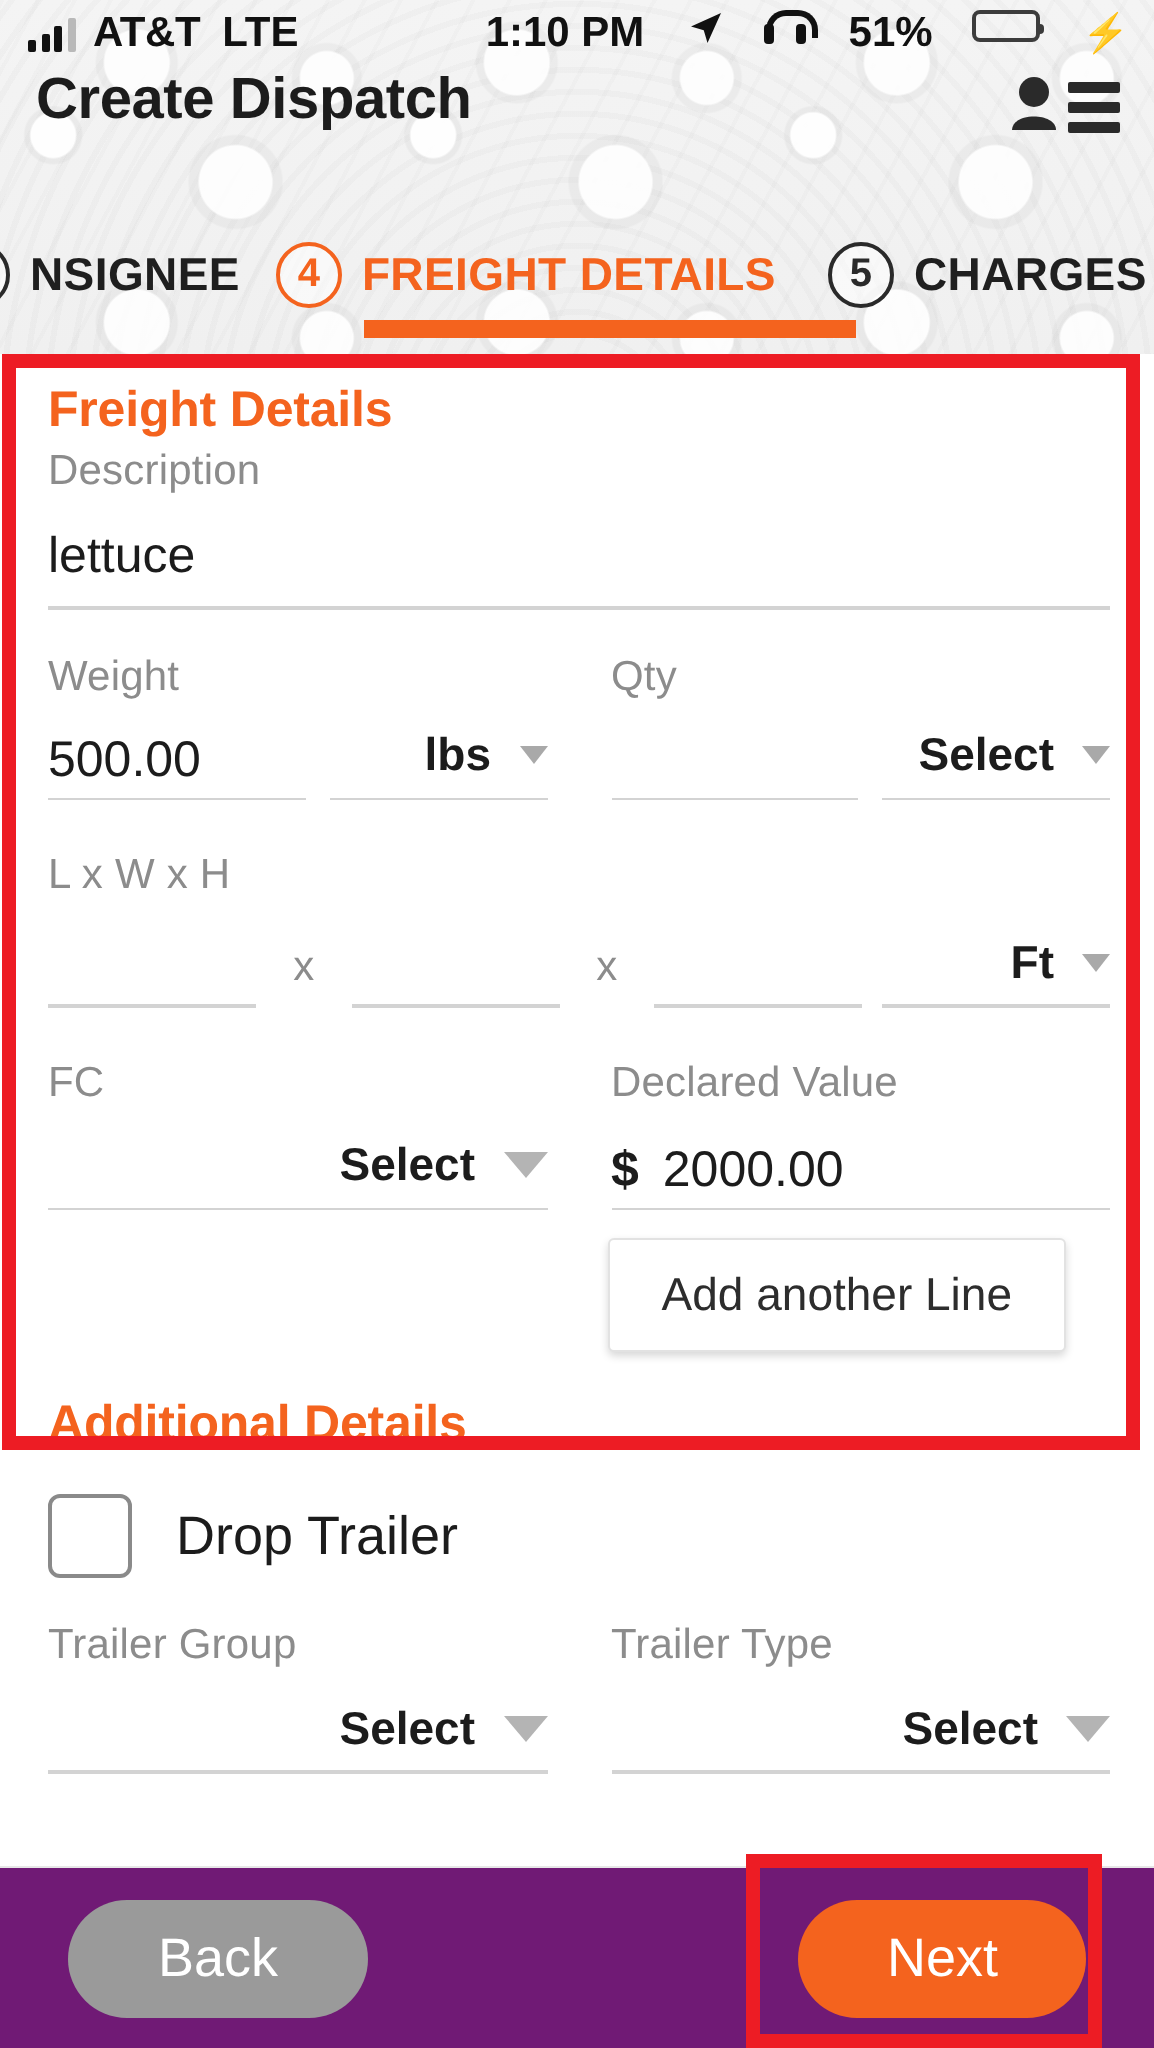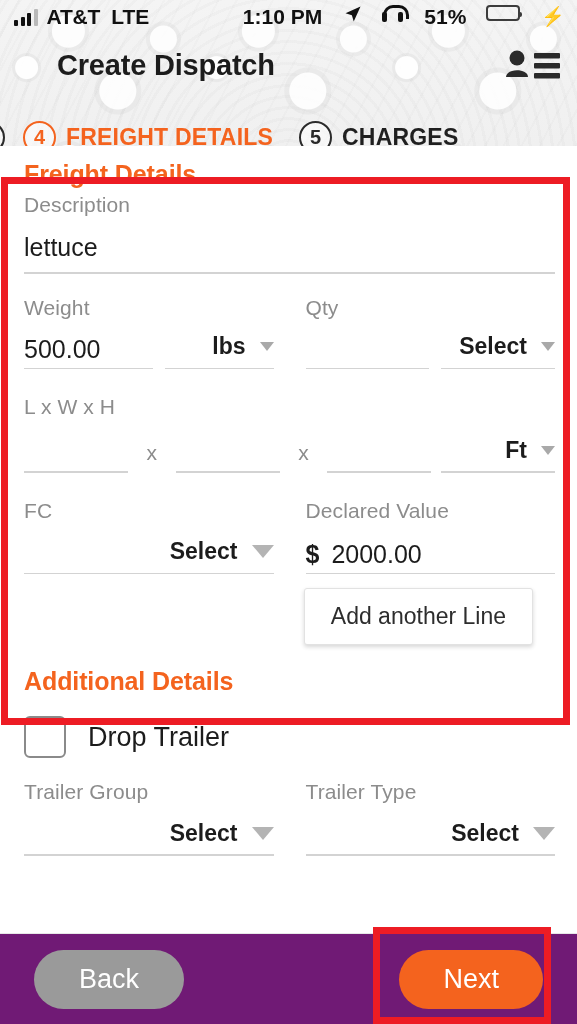--- a/index.html
+++ b/index.html
@@ -11,21 +11,21 @@
   }
   #screen {
     position: relative;
     width: 577px; height: 1024px;
     background: #ffffff;
   }
 
   
   .chrome {
     position: relative;
-    height: 146px;
+    height: 177px;
     background-color: #f2f2f2;
     background-image:
       radial-gradient(circle at 14% 52%, rgba(255,255,255,.95) 0 11px, rgba(0,0,0,0) 12px),
       radial-gradient(circle at 14% 52%, rgba(0,0,0,.035) 0 14px, rgba(0,0,0,0) 15px),
       radial-gradient(circle at 36% 24%, rgba(255,255,255,.9) 0 16px, rgba(0,0,0,0) 17px),
       radial-gradient(circle at 36% 24%, rgba(0,0,0,.03) 0 20px, rgba(0,0,0,0) 21px),
       radial-gradient(circle at 62% 70%, rgba(255,255,255,.9) 0 18px, rgba(0,0,0,0) 19px),
       radial-gradient(circle at 62% 70%, rgba(0,0,0,.03) 0 23px, rgba(0,0,0,0) 24px),
       radial-gradient(circle at 86% 30%, rgba(255,255,255,.9) 0 13px, rgba(0,0,0,0) 14px),
       radial-gradient(circle at 86% 30%, rgba(0,0,0,.03) 0 17px, rgba(0,0,0,0) 18px),
@@ -76,21 +76,21 @@
   .batt::after{
     content:""; position:absolute; right:-4px; top:5px; width:2.5px; height:5px;
     background:#3c3c3c; border-radius:0 2px 2px 0;
   }
   .batt-fill { height:100%; background:#4cd964; border-radius:2px; }
   .bolt { font-size:19px; font-weight:700; margin-left:1px; }
 
   
   .titlerow {
     position:relative; height:63px;
-    display:flex; align-items:center; padding:0 14px 0 18px;margin-left:39px;
+    display:flex; padding:0 14px 0 18px;
   }
   .page-title { font-size:29px; font-weight:700; color:#1c1c1c; letter-spacing:-.2px; }
   .usermenu-icon { margin-left:auto; width:60px; height:40px; position:relative; }
 
   
   .tabs {
     position:relative; height:80px;
     display:flex; align-items:center; gap:0;
     overflow:hidden; padding-left:0;
   }
@@ -236,20 +236,21 @@
           <rect x="31" y="7" width="26" height="5.5" rx="1" fill="#2a2a2a"></rect>
           <rect x="31" y="17" width="26" height="5.5" rx="1" fill="#2a2a2a"></rect>
           <rect x="31" y="27" width="26" height="5.5" rx="1" fill="#2a2a2a"></rect>
         </svg>
       </span>
     </div>
 
     <div class="tabs">
       <div class="tab tab-prev">
         <span class="tab-num">3</span>
+        <span class="tab-label">NSIGNEE</span>
       </div>
       <div class="tab active tab-mid">
         <span class="tab-num">4</span>
         <span class="tab-label">FREIGHT DETAILS</span>
       </div>
       <div class="tab tab-next">
         <span class="tab-num">5</span>
         <span class="tab-label">CHARGES</span>
       </div>
       <div class="tab-underline"></div>

